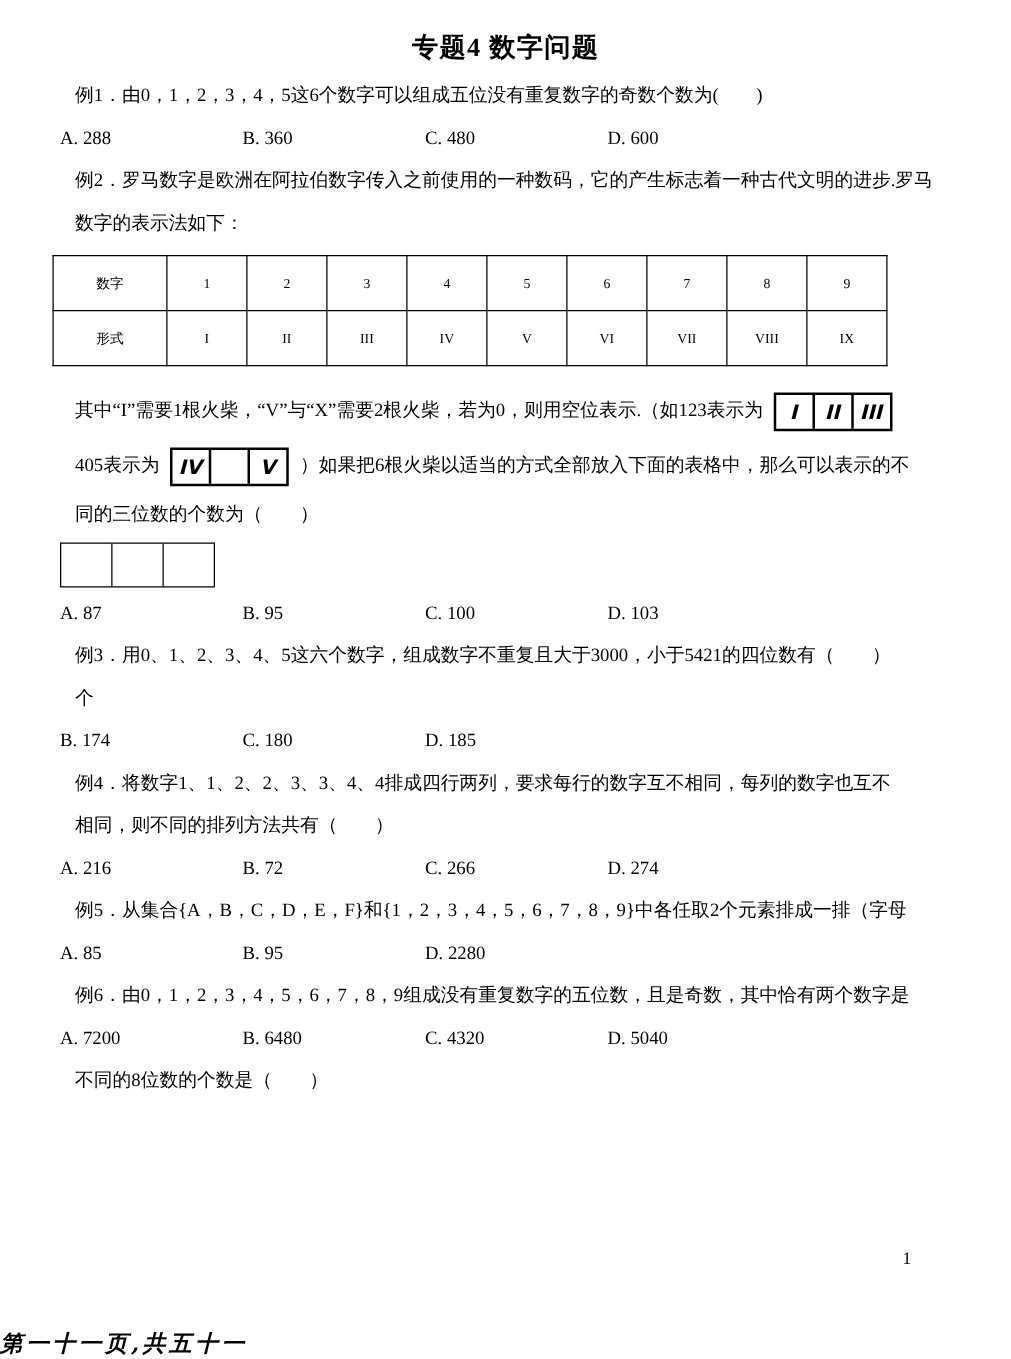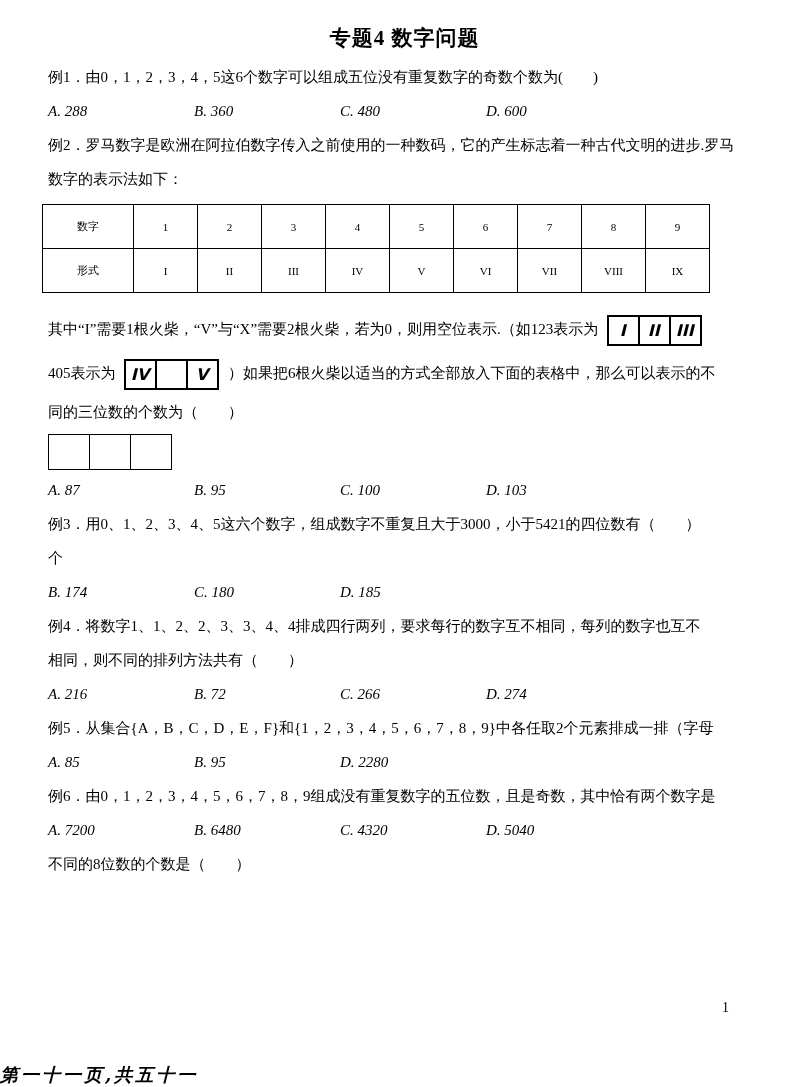--- a/index.html
+++ b/index.html
@@ -20,28 +20,29 @@
     letter-spacing: 1px;
   }
   .content {
     width: 716px;
     margin-left: 48px;
   }
   .line {
     font-size: 15px;
     line-height: 34px;
     white-space: nowrap;
+    margin-left: 12px;
   }
   .line-tall { line-height: 44px; }
   .opts {
     display: flex;
     font-size: 15px;
     line-height: 34px;
   }
-  .opt { width: 146px; white-space: nowrap; font-style: italic; }
+  .opt { width: 146px; white-space: nowrap; }
   .opt:last-child { width: auto; }
 
   table.roman-table {
     border-collapse: collapse;
     margin: 8px 0 14px -6px;
   }
   table.roman-table td {
     border: 1px solid #000;
     height: 43px;
     text-align: center;

